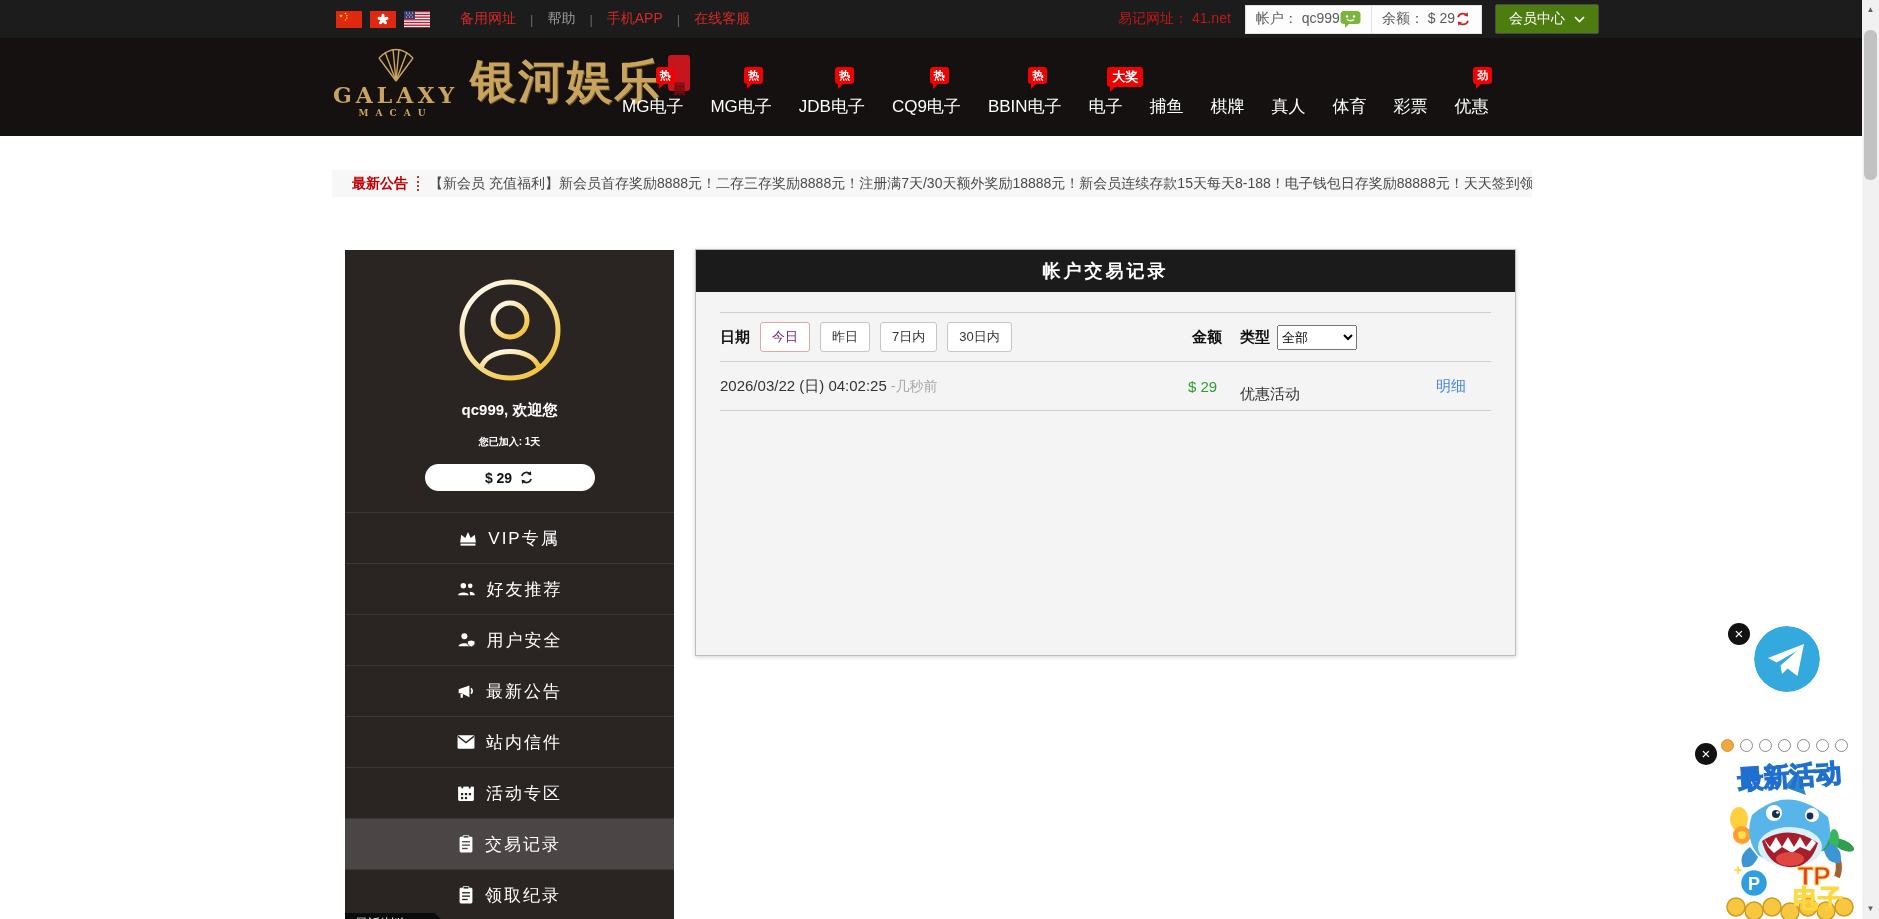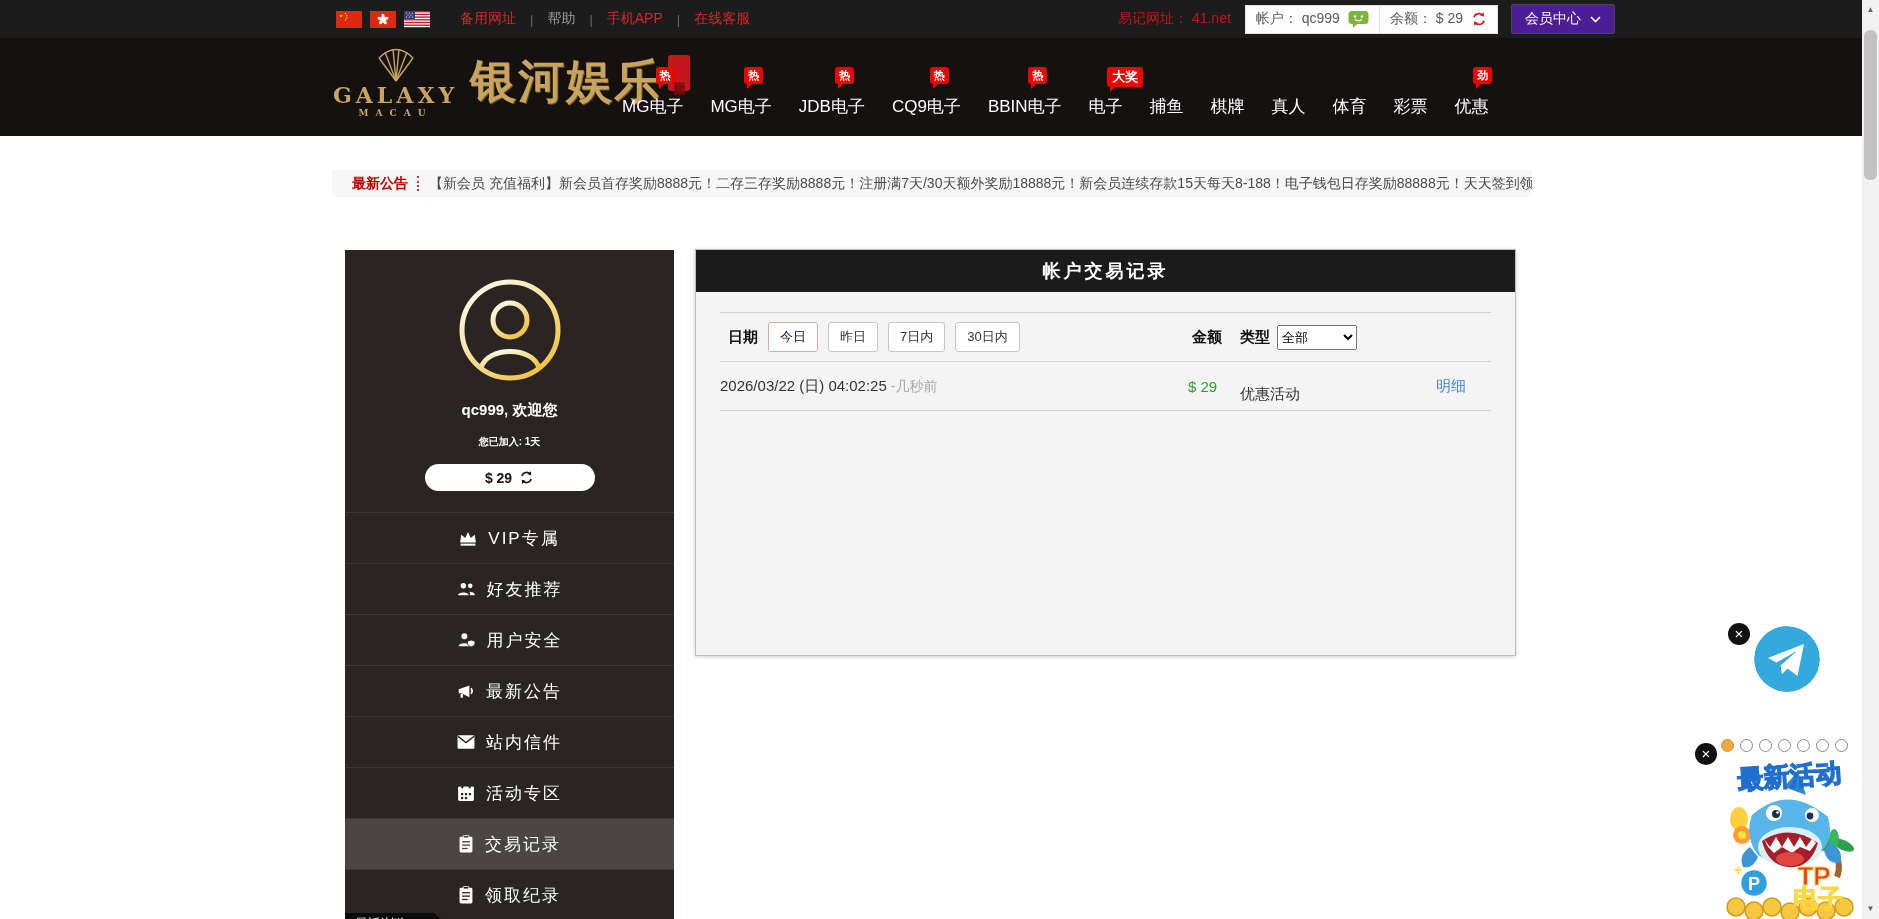--- a/index.html
+++ b/index.html
@@ -9,23 +9,23 @@
   .topbar{position:absolute;left:0;top:0;width:1862px;height:38px;background:#1d1c1c;}
   .tb-left{position:absolute;left:336px;top:0;height:38px;display:flex;align-items:center;}
   .flag{width:26px;height:17px;margin-right:8px;cursor:pointer;display:block;}
   .tb-links{display:flex;align-items:center;margin-left:22px;font-size:14px;}
   .tb-link{cursor:pointer;}
   .tb-link.red{color:#d42a26;}
   .tb-link.gray{color:#9a9a9a;}
   .tb-sep{color:#666;margin:0 14px;font-size:13px;}
   .tb-right{position:absolute;left:1118px;top:0;height:38px;display:flex;align-items:center;}
   .memorable{color:#c01818;font-size:14px;margin-right:14px;}
-  .tb-box{background:#fdfdfd;border:1px solid #e2e2e2;height:27px;display:flex;align-items:center;padding:0 10px;color:#5a5a5a;font-size:14px;gap:8px;}
+  .tb-box{background:#fdfdfd;border:1px solid #e2e2e2;height:27px;display:flex;align-items:center;padding:0 10px;color:#5a5a5a;font-size:14px;gap:0;}
   .tb-box + .tb-box{border-left:none;}
-  .member-btn{margin-left:13px;width:102px;height:28px;background:#4c1d95;border:1px solid #4a4a4a;border-radius:2px;color:#fff;font-size:14px;display:flex;align-items:center;justify-content:center;gap:9px;cursor:pointer;}
+  .member-btn{margin-left:13px;width:102px;height:28px;background:#4d7c0f;border:1px solid #4a4a4a;border-radius:2px;color:#fff;font-size:14px;display:flex;align-items:center;justify-content:center;gap:9px;cursor:pointer;}
 
   
   .nav{position:absolute;left:0;top:38px;width:1862px;height:98px;background:#141110;}
   .logo{position:absolute;left:333px;top:8px;display:flex;align-items:center;cursor:pointer;}
   .logo-en{display:flex;flex-direction:column;align-items:center;line-height:1;font-weight:bold;}
   .logo-galaxy{font-family:"DejaVu Serif",serif;color:#c9a45f;font-size:22px;letter-spacing:4px;margin-top:2px;}
   .logo-macau{font-family:"DejaVu Serif",serif;color:#c9a45f;font-size:9px;letter-spacing:7px;margin-top:3px;}
   .logo-cn{font-family:"DejaVu Serif",serif;font-weight:bold;color:#c9a45f;font-size:46px;margin-left:12px;letter-spacing:2px;text-shadow:1px 1px 0 #6b5226;}
   .logo-seal{margin-left:6px;margin-top:-18px;width:22px;height:36px;background:#c4161c;border-radius:3px;color:#7a0c10;font-size:12px;font-weight:bold;writing-mode:vertical-rl;text-orientation:upright;display:flex;align-items:center;justify-content:center;}
   .menu{position:absolute;left:622px;bottom:18px;display:flex;gap:27px;}
@@ -52,23 +52,23 @@
   .mi svg{flex:none;}
   .recent-tag{position:absolute;left:345px;top:897px;width:112px;height:22px;background:#0b0b0b;color:#fff;font-size:13px;display:flex;align-items:center;gap:7px;padding-left:10px;box-sizing:border-box;clip-path:polygon(0 0,80% 0,100% 100%,0 100%);cursor:pointer;margin-top:16px;}
   .recent-arrow{font-size:8px;color:#fff;border-bottom:1px solid #fff;line-height:1;padding-bottom:1px;}
 
   
   .panel{position:absolute;left:695px;top:249px;width:821px;height:407px;background:#f4f4f4;border:1px solid #bdbdbd;box-sizing:border-box;box-shadow:0 1px 4px rgba(0,0,0,.18);}
   .panel-h{height:42px;background:#1b1b1b;color:#fff;display:flex;align-items:center;justify-content:center;font-size:18px;font-weight:bold;letter-spacing:3px;}
   .rows{margin:20px 24px 0;}
   .prow{position:relative;height:48px;border-top:1px solid #cfcfcf;display:flex;align-items:center;}
   .hr{border-top:1px solid #cfcfcf;height:0;}
-  .lbl{font-weight:bold;font-size:15px;color:#111;margin-left:8px;}
+  .lbl{font-weight:bold;font-size:15px;color:#111;}
   .fbtn{background:#fff;border:1px solid #c6c6c6;border-radius:3px;padding:5px 11px;font-size:13px;color:#333;margin-left:10px;cursor:pointer;font-family:inherit;}
-  .fbtn.active{color:#0f172a;border-color:#dfa8a8;font-family:Liberation Mono, monospace;}
+  .fbtn.active{color:#701a75;border-color:#dfa8a8;font-family:Liberation Mono, monospace;}
   .amount-h{position:absolute;left:472px;font-weight:bold;font-size:15px;color:#111;}
   .type-h{position:absolute;left:520px;font-weight:bold;font-size:15px;color:#111;}
   .type-select{position:absolute;left:557px;width:80px;height:25px;font-size:13px;font-family:inherit;}
   .cell-date{font-size:15px;color:#333;}
   .ago{color:#a9a9a9;margin-left:4px;font-size:14px;}
   .cell-amount{position:absolute;left:468px;font-size:15px;color:#2e9e2e;}
   .cell-type{position:absolute;left:520px;font-size:15px;color:#333;margin-top:16px;}
   .cell-detail{position:absolute;left:716px;font-size:15px;color:#4a86d8;cursor:pointer;}
 
   

